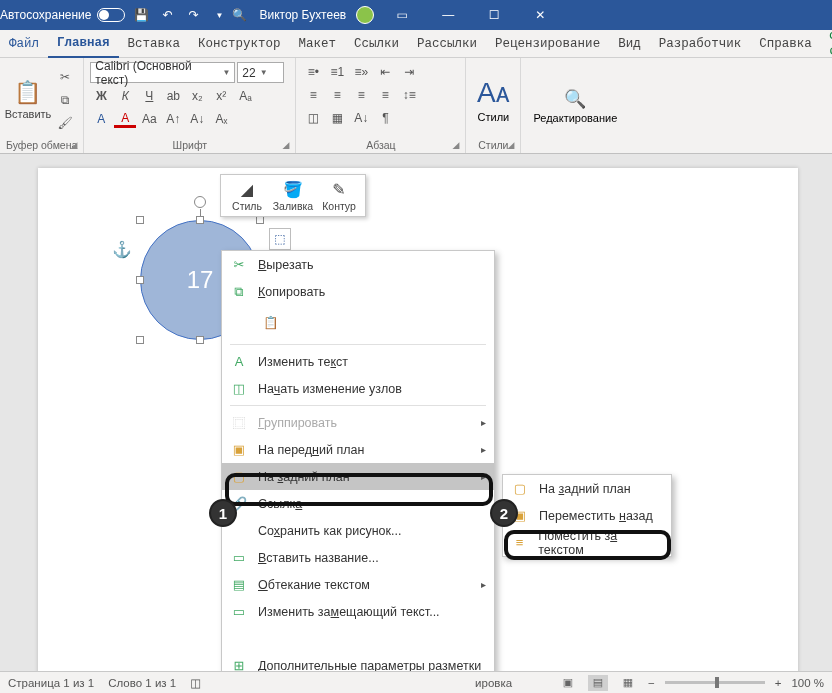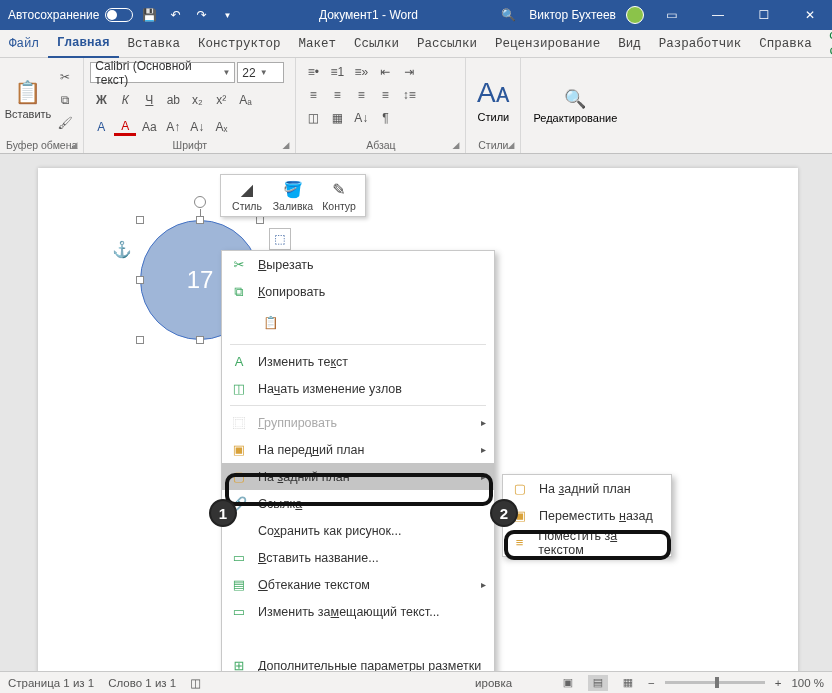--- a/index.html
+++ b/index.html
@@ -1,20 +1,20 @@
 <!DOCTYPE html>
 <html><head>
 <meta charset="utf-8">
 <style>
 * { margin: 0; padding: 0; box-sizing: border-box; font-family: "Segoe UI", Arial, sans-serif; }
 body { background: #e6e6e6; width: 832px; height: 693px; overflow: hidden; position: relative; }
 
 
 .titlebar { background: #2b579a; height: 30px; display: flex; align-items: center; color: #fff; font-size: 12px; }
-.titlebar .left { display: flex; align-items: center; gap: 6px; padding-left: 8px; }
+.titlebar .left { display: flex; align-items: center; gap: 6px; }
 .autosave { display: flex; align-items: center; gap: 6px; }
 .toggle { width: 28px; height: 14px; border: 1px solid #fff; border-radius: 8px; position: relative; }
 .toggle::after { content: ""; position: absolute; left: 1px; top: 1px; width: 10px; height: 10px; background: #fff; border-radius: 50%; }
 .qat-btn { width: 20px; height: 20px; display: flex; align-items: center; justify-content: center; color: #fff; }
 .titlebar .center { flex: 1; text-align: center; }
 .titlebar .right { display: flex; align-items: center; gap: 10px; padding-right: 4px; }
 .winbtn { width: 36px; height: 30px; display: flex; align-items: center; justify-content: center; color: #fff; }
 .avatar { width: 18px; height: 18px; background: #8bc34a; border-radius: 50%; border: 1px solid #fff; }
 
 
@@ -100,21 +100,20 @@
   <div class="left">
     <div class="autosave">
       <span>Автосохранение</span>
       <span class="toggle"></span>
     </div>
     <span class="qat-btn">💾</span>
     <span class="qat-btn">↶</span>
     <span class="qat-btn">↷</span>
     <span class="qat-btn" style="font-size:8px;">▼</span>
   </div>
-  <div class="center">Документ1 - Word</div>
   <div class="right">
     <span class="qat-btn">🔍</span>
     <span>Виктор Бухтеев</span>
     <span class="avatar"></span>
     <span class="winbtn">▭</span>
     <span class="winbtn">—</span>
     <span class="winbtn">☐</span>
     <span class="winbtn">✕</span>
   </div>
 </div>
@@ -145,21 +144,21 @@
       <div class="btn-col">
         <span class="mini">✂</span>
         <span class="mini">⧉</span>
         <span class="mini">🖌</span>
       </div>
     </div>
     <div class="group-label"><span>Буфер обмена</span><span class="launcher">◢</span></div>
   </div>
 
   <div class="group" style="width:212px;">
-    <div class="group-body" style="flex-direction:column; gap:3px;justify-content:space-between;">
+    <div class="group-body" style="flex-direction:column; gap:3px;">
       <div class="row">
         <div class="combo font-combo">
             <span>Calibri (Основной текст)</span>
             <span class="arr">▼</span>
           </div>
         <div class="combo size-combo">
             <span>22</span>
             <span class="arr">▼</span>
           </div>
       </div>

